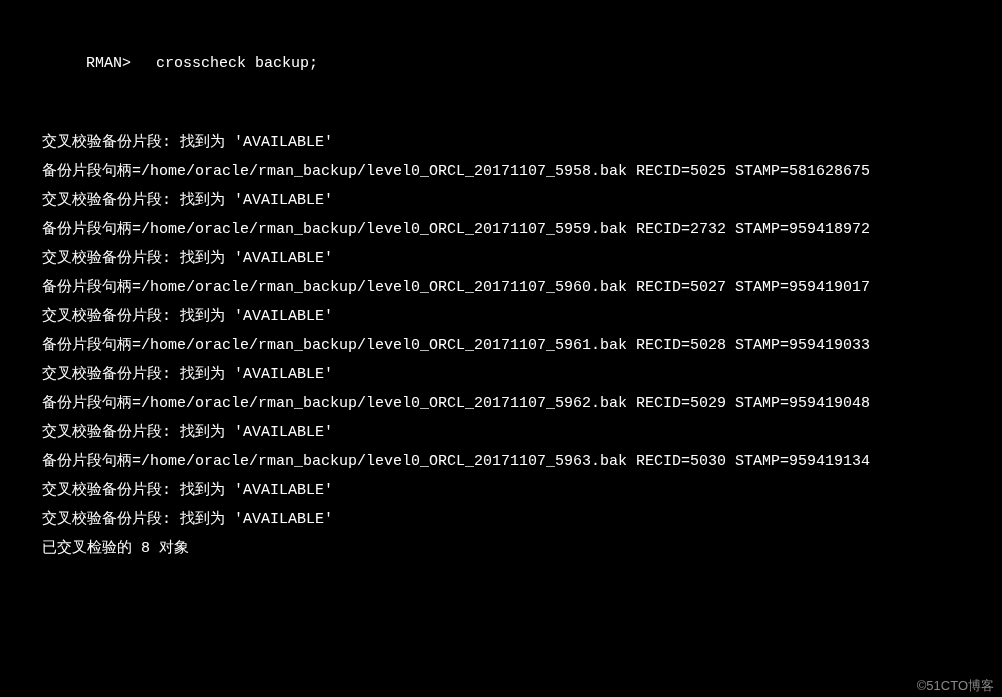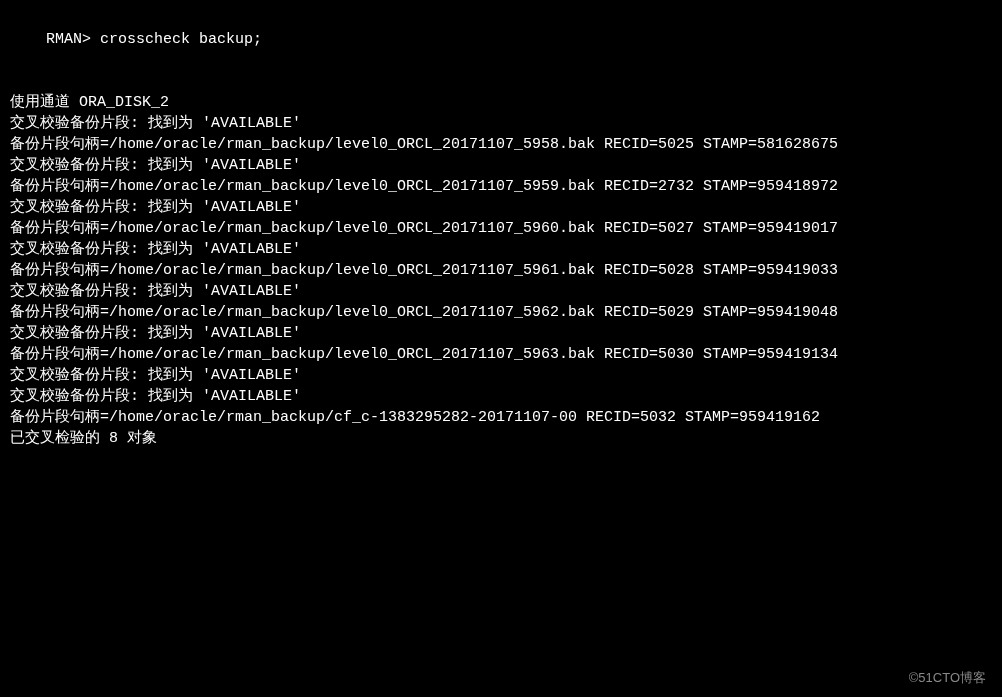--- a/index.html
+++ b/index.html
@@ -1,16 +1,16 @@
 <!DOCTYPE html>
 <html><head>
   <meta charset="utf-8">
   <style>
     * {
-      margin: 0;
+      margin: 8px;
       padding: 0;
       box-sizing: border-box;
     }
     body {
       background-color: #000000;
       color: #ffffff;
       font-family: "Consolas", "Courier New", monospace;
       font-size: 15px;
       line-height: 1.4;
       padding: 8px 10px;
@@ -42,32 +42,30 @@
     }
   </style>
 </head>
 <body>
 
 <div>
   <div class="terminal-line">
     <span class="prompt">RMAN&gt; </span><span class="command">crosscheck backup;</span>
   </div>
   <div class="blank-line"></div>
-  <div class="terminal-line">使用通道 ORA_DISK_2</div>
   <div class="terminal-line">交叉校验备份片段: 找到为 'AVAILABLE'</div>
   <div class="terminal-line">备份片段句柄=/home/oracle/rman_backup/level0_ORCL_20171107_5958.bak RECID=5025 STAMP=581628675</div>
   <div class="terminal-line">交叉校验备份片段: 找到为 'AVAILABLE'</div>
   <div class="terminal-line">备份片段句柄=/home/oracle/rman_backup/level0_ORCL_20171107_5959.bak RECID=2732 STAMP=959418972</div>
   <div class="terminal-line">交叉校验备份片段: 找到为 'AVAILABLE'</div>
   <div class="terminal-line">备份片段句柄=/home/oracle/rman_backup/level0_ORCL_20171107_5960.bak RECID=5027 STAMP=959419017</div>
   <div class="terminal-line">交叉校验备份片段: 找到为 'AVAILABLE'</div>
   <div class="terminal-line">备份片段句柄=/home/oracle/rman_backup/level0_ORCL_20171107_5961.bak RECID=5028 STAMP=959419033</div>
   <div class="terminal-line">交叉校验备份片段: 找到为 'AVAILABLE'</div>
   <div class="terminal-line">备份片段句柄=/home/oracle/rman_backup/level0_ORCL_20171107_5962.bak RECID=5029 STAMP=959419048</div>
   <div class="terminal-line">交叉校验备份片段: 找到为 'AVAILABLE'</div>
   <div class="terminal-line">备份片段句柄=/home/oracle/rman_backup/level0_ORCL_20171107_5963.bak RECID=5030 STAMP=959419134</div>
   <div class="terminal-line">交叉校验备份片段: 找到为 'AVAILABLE'</div>
   <div class="terminal-line">交叉校验备份片段: 找到为 'AVAILABLE'</div>
-  <div class="terminal-line">备份片段句柄=/home/oracle/rman_backup/cf_c-1383295282-20171107-00 RECID=5032 STAMP=959419162</div>
   <div class="terminal-line">已交叉检验的 8 对象</div>
 </div>
 
 <div class="watermark">©51CTO博客</div>
 
 </body></html>

